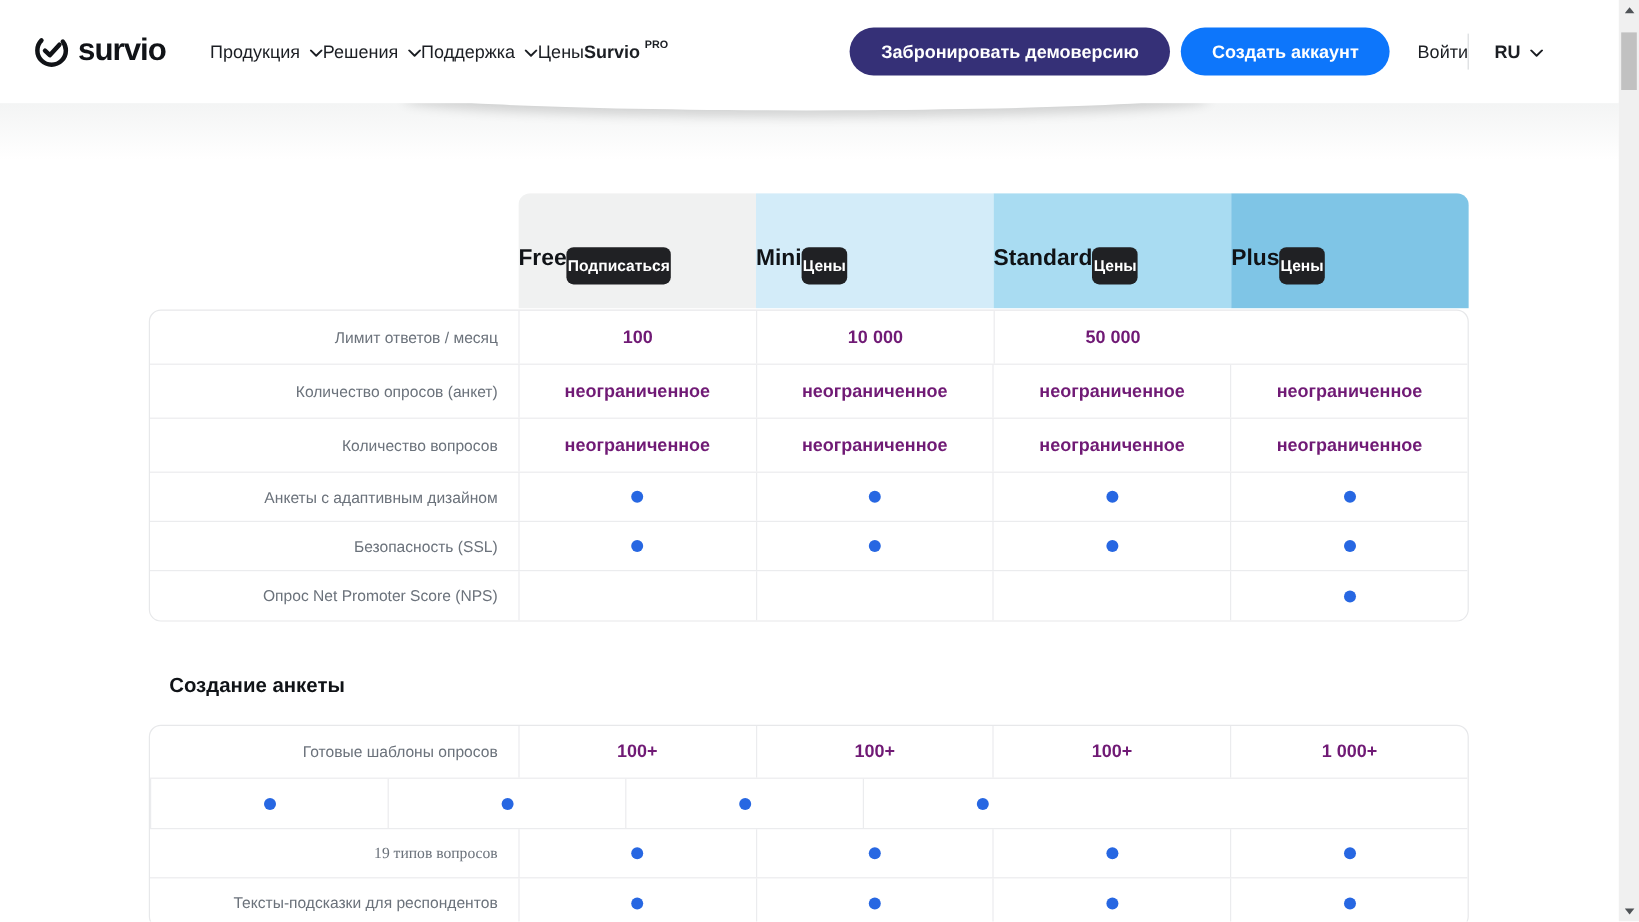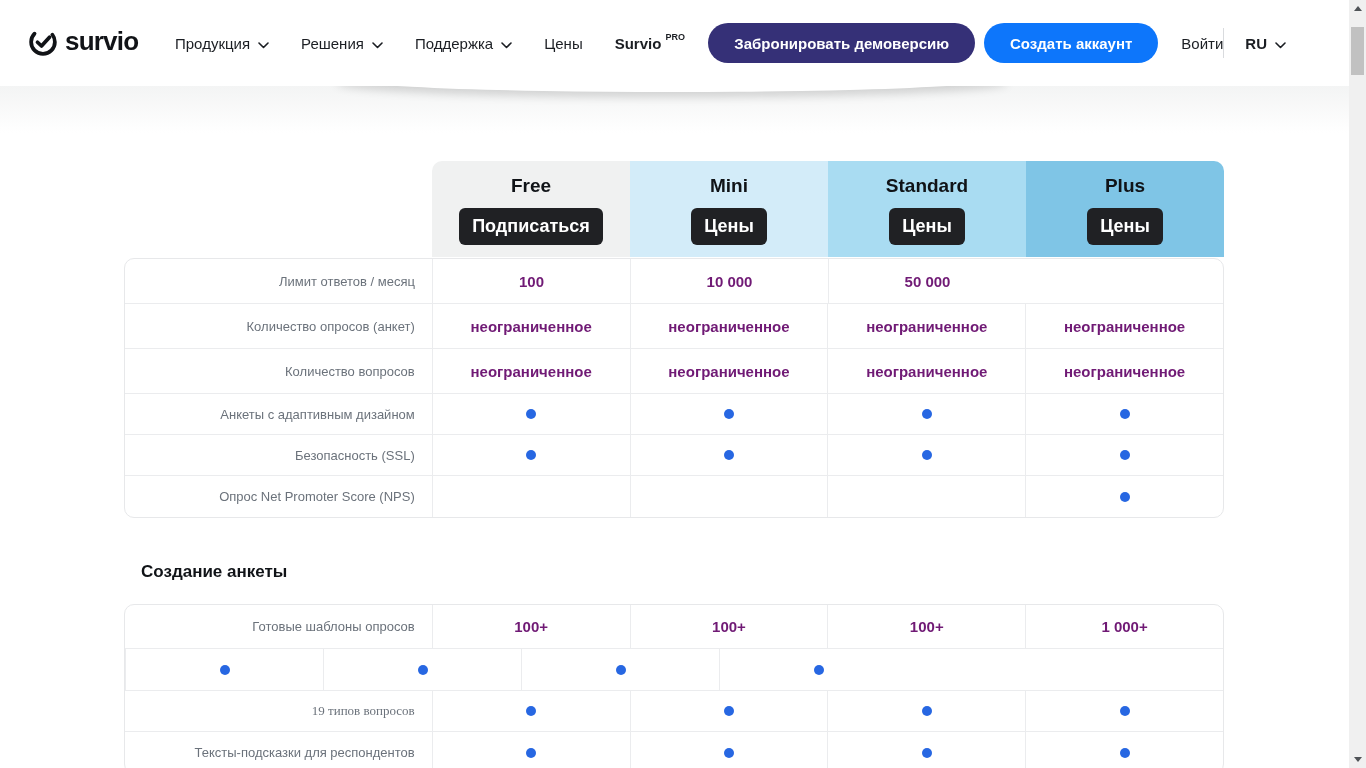--- a/index.html
+++ b/index.html
@@ -11,21 +11,21 @@
     color: #15181c;
   }
 
   
   .navbar {
     position: absolute; left: 0; top: 0; width: 1349px; height: 86px;
     background: #ffffff; z-index: 30;
   }
   .logo { position: absolute; left: 28px; top: 26px; display: flex; align-items: center; gap: 7px; }
   .logo-text { font-size: 26px; font-weight: bold; letter-spacing: -0.8px; color: #111317; }
-  .nav-items { position: absolute; left: 175px; top: 0; height: 86px; display: flex; align-items: center; gap: 32px; }
+  .nav-items { position: absolute; left: 175px; top: 0; height: 86px; display: flex; align-items: center; }
   .nav-item { display: flex; align-items: center; gap: 8px; font-size: 15px; color: #1b1e23; cursor: pointer; white-space: nowrap; }
   .nav-item .sup { font-size: 9px; font-weight: bold; vertical-align: super; position: relative; top: -6px; margin-left: 2px; }
   .nav-right { position: absolute; right: 63px; top: 0; height: 86px; display: flex; align-items: center; }
   .pill {
     height: 40px; border: none; border-radius: 22px; color: #ffffff;
     font-family: "Liberation Sans", sans-serif; font-size: 15px; font-weight: bold;
     padding: 0 26px; cursor: pointer; white-space: nowrap;
   }
   .pill.navy { background: #353077; margin-right: 9px; }
   .pill.blue { background: #0d76fb; margin-right: 23px; }
@@ -46,26 +46,26 @@
   .hero-curve-mask {
     position: absolute; left: 0; top: 0; width: 1349px; height: 85px;
     background: #ffffff; z-index: 7;
   }
 
   
   .plan-header {
     position: absolute; left: 432px; top: 161px; width: 792px; height: 96px;
     display: flex; border-radius: 10px 10px 0 0; overflow: hidden; z-index: 10;
   }
-  .plan-col { width: 209px; height: 96px; display: flex; flex-direction: column; align-items: center; padding-top: 14px; }
+  .plan-col { width: 209px; height: 96px; display: flex; flex-direction: row; align-items: center; padding-top: 14px; }
   .plan-name { font-size: 19px; font-weight: bold; color: #101317; }
   .plan-btn {
     margin-top: 11px; background: #202124; color: #ffffff; border: none; border-radius: 6px;
-    font-family: "Liberation Sans", sans-serif; font-size: 18px; font-weight: bold;
-    padding: 8px 13px; cursor: pointer; white-space: nowrap;
+    font-family: "Liberation Sans", sans-serif; font-size: 13px; font-weight: bold;
+    padding: 8px 1px; cursor: pointer; white-space: nowrap;
   }
 
   
   .card {
     position: absolute; left: 124px; width: 1100px; background: #ffffff;
     border: 1px solid #e7e8ea; border-radius: 10px; overflow: hidden; z-index: 9;
   }
   .card.card1 { top: 258px; }
   .card.card2 { top: 604px; }
   .crow { display: flex; border-bottom: 1px solid #ebecee; }

